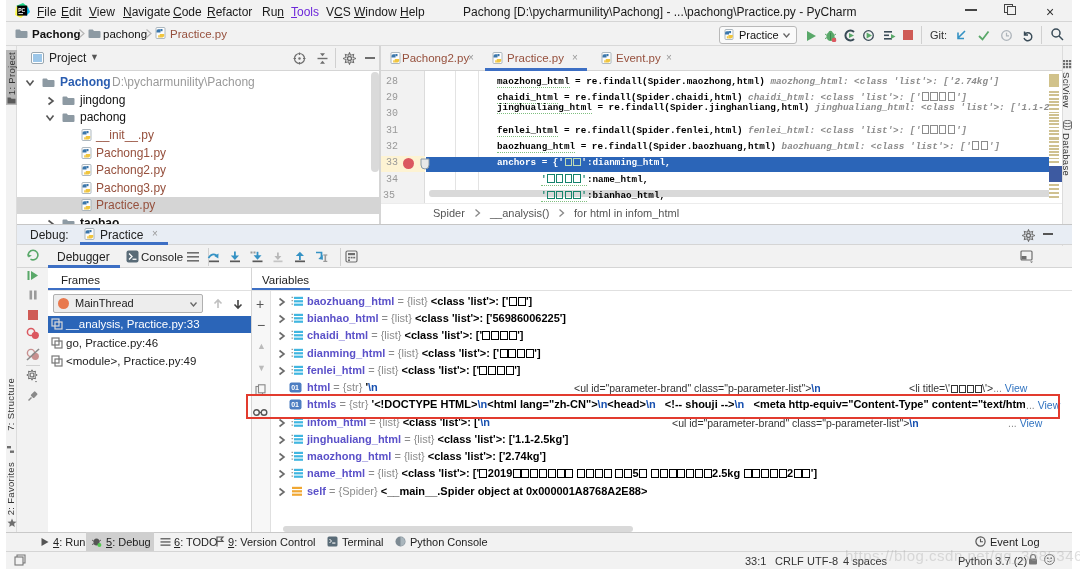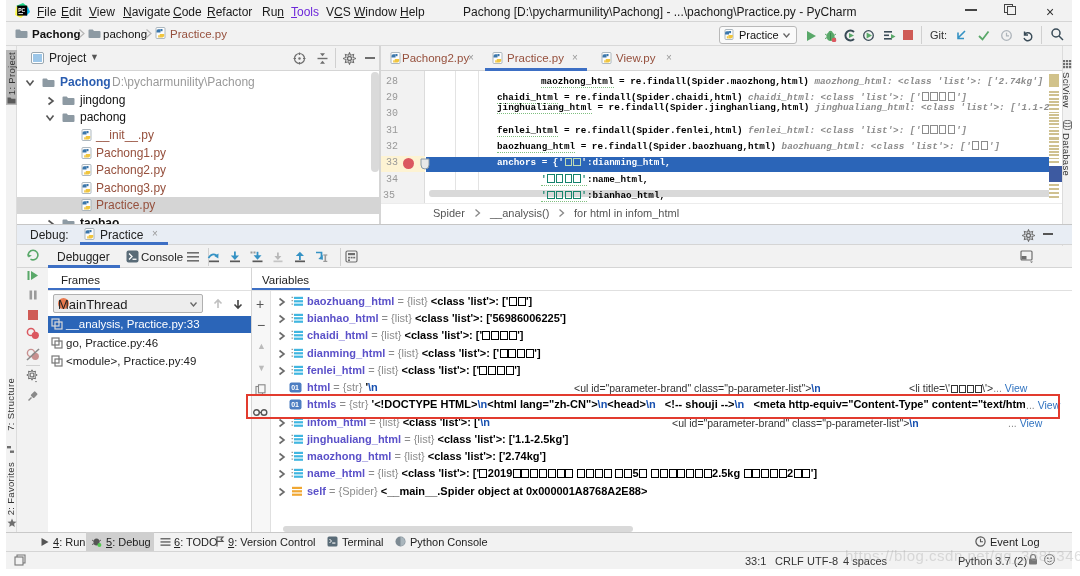--- a/index.html
+++ b/index.html
@@ -262,41 +262,41 @@
 <div class="abs tab-rust" style="left:507px;top:52px;">Practice.py</div>
 <div class="abs" style="left:572px;top:52px;font-size:10px;color:#999;">×</div>
 <div class="abs" style="left:485px;top:68px;width:102px;height:3.5px;background:#3d6fc4;"></div>
 <svg class="abs" style="left:601px;top:52px;" width="12" height="12" viewBox="0 0 12 12">
     <rect x="1" y="0.5" width="9" height="11" rx="1" fill="#fcfcfc" stroke="#9aa7b0" stroke-width="0.8"></rect>
     <path d="M5.5200000000000005 2.2 h-2.2 a1.8 1.8 0 0 0 -1.8 1.8 v1.4 h4 z" fill="#3a76ab"></path>
     <path d="M5.5200000000000005 2.0 h2.0 v2.2 h-2.0 z" fill="#3a76ab"></path>
     <path d="M4.800000000000001 10.4 h2.6 a1.8 1.8 0 0 0 1.8 -1.8 v-1.6 h-4.4 z" fill="#f0c53e"></path>
     <path d="M4.800000000000001 10.4 h-1.6 v-2.2 h1.6 z" fill="#f0c53e"></path>
   </svg>
-<div class="abs tab-rust" style="left:616px;top:52px;">View.py</div>
+<div class="abs tab-rust" style="left:616px;top:52px;">Event.py</div>
 <div class="abs" style="left:666px;top:52px;font-size:10px;color:#999;">×</div>
 <div class="abs" style="left:381px;top:71px;width:681px;height:132px;background:#fff;"></div>
 <div class="abs" style="left:381px;top:71px;width:44px;height:132px;background:#f2f2f2;border-right:1px solid #dcdcdc;"></div>
 <div class="abs" style="left:381px;top:156px;width:44px;height:16px;background:#fdf3d3;"></div>
 <div class="abs" style="left:383px;top:75.5px;width:15px;text-align:right;font-family:'Liberation Mono',monospace;font-size:10px;color:#999;">28</div>
 <div class="abs" style="left:383px;top:91.8px;width:15px;text-align:right;font-family:'Liberation Mono',monospace;font-size:10px;color:#999;">29</div>
 <div class="abs" style="left:383px;top:108.2px;width:15px;text-align:right;font-family:'Liberation Mono',monospace;font-size:10px;color:#999;">30</div>
 <div class="abs" style="left:383px;top:124.6px;width:15px;text-align:right;font-family:'Liberation Mono',monospace;font-size:10px;color:#999;">31</div>
 <div class="abs" style="left:383px;top:140.9px;width:15px;text-align:right;font-family:'Liberation Mono',monospace;font-size:10px;color:#999;">32</div>
 <div class="abs" style="left:383px;top:157.2px;width:15px;text-align:right;font-family:'Liberation Mono',monospace;font-size:10px;color:#999;">33</div>
 <div class="abs" style="left:383px;top:173.6px;width:15px;text-align:right;font-family:'Liberation Mono',monospace;font-size:10px;color:#999;">34</div>
 <div class="abs" style="left:383px;top:190.0px;width:15px;text-align:left;font-family:'Liberation Mono',monospace;font-size:10px;color:#999;">35</div>
 <div class="abs" style="left:403px;top:158px;width:11px;height:11px;border-radius:50%;background:#db5860;"></div>
 <svg class="abs" style="left:420px;top:158px;z-index:6;" width="10" height="12" viewBox="0 0 10 12">
     <path d="M1 1 h8 v6 a4 4 0 0 1 -4 4 a4 4 0 0 1 -4 -4 z" fill="#e8e8e8" stroke="#8a9aa8" stroke-width="1"></path>
   </svg>
 <div class="abs" style="left:455px;top:71px;width:1px;height:119px;background:#e3e3e3;"></div>
 <div class="abs" style="left:478px;top:71px;width:1px;height:119px;background:#e3e3e3;"></div>
 <div class="abs" style="left:426px;top:156.5px;width:636px;height:15px;background:#2b65b8;"></div>
-<div class="code" style="left:497px;top:75.5px;margin-left:44px;"><span class="sq">maozhong_html</span> = re.findall(Spider.maozhong,html) <span class="hint">maozhong_html: &lt;class 'list'&gt;: ['2.74kg']</span></div>
+<div class="code" style="left:497px;top:75.5px;"><span class="sq">maozhong_html</span> = re.findall(Spider.maozhong,html) <span class="hint">maozhong_html: &lt;class 'list'&gt;: ['2.74kg']</span></div>
 <div class="code" style="left:497px;top:91.8px;"><span class="sq">chaidi_html</span> = re.findall(Spider.chaidi,html) <span class="hint">chaidi_html: &lt;class 'list'&gt;: ['<i class="k"></i><i class="k"></i><i class="k"></i><i class="k"></i>']</span></div>
 <div class="code" style="left:497px;top:102px;"><span class="sq">jinghualiang_html</span> = re.findall(Spider.jinghanliang,html) <span class="hint">jinghualiang_html: &lt;class 'list'&gt;: ['1.1-2</span></div>
 <div class="code" style="left:497px;top:124.6px;"><span class="sq">fenlei_html</span> = re.findall(Spider.fenlei,html) <span class="hint">fenlei_html: &lt;class 'list'&gt;: ['<i class="k"></i><i class="k"></i><i class="k"></i><i class="k"></i>']</span></div>
 <div class="code" style="left:497px;top:140.9px;"><span class="sq">baozhuang_html</span> = re.findall(Spider.baozhuang,html) <span class="hint">baozhuang_html: &lt;class 'list'&gt;: ['<i class="k"></i><i class="k"></i>']</span></div>
 <div class="code" style="left:497px;top:157.2px;color:#fff;">anchors = {'<span style="color:#bfdcb4;"><i class="k"></i><i class="k"></i></span>':dianming_html,</div>
 <div class="code" style="left:541px;top:173.6px;"><span class="grn sq">'<i class="k"></i><i class="k"></i><i class="k"></i><i class="k"></i>'</span>:name_html,</div>
 <div class="abs" style="left:429px;top:190px;width:633px;height:7px;background:#d9d9d9;border-radius:3px;"></div>
 <div class="code" style="left:541px;top:190.0px;"><span class="grn sq">'<i class="k"></i><i class="k"></i><i class="k"></i><i class="k"></i>'</span>:bianhao_html,</div>
 <div class="abs" style="left:1049px;top:71px;width:13px;height:132px;background:#fff;"></div>
 <div class="abs" style="left:1049px;top:74px;width:10px;height:13px;background:#d1c28b;"></div>
@@ -468,21 +468,21 @@
 <svg class="abs" style="left:27px;top:390px;" width="12" height="12" viewBox="0 0 12 12">
     <rect x="5" y="1.5" width="4.5" height="6" rx="1" fill="#8a8a8a" transform="rotate(45 7 4.5)"></rect>
     <path d="M4.5 7.5 L1.5 10.5" stroke="#8a8a8a" stroke-width="1.4"></path>
   </svg>
 <div class="abs" style="left:48px;top:268px;width:203px;height:264px;background:#fff;"></div>
 <div class="abs" style="left:61px;top:274px;font-size:11.5px;color:#222;">Frames</div>
 <div class="abs" style="left:48px;top:288px;width:52px;height:2.5px;background:#3d6fc4;"></div>
 <div class="abs" style="left:48px;top:290px;width:203px;height:1px;background:#e0e0e0;"></div>
 <div class="abs" style="left:53px;top:294px;width:150px;height:19px;background:#ededed;border:1px solid #b0b0b0;border-radius:2px;"></div>
 <div class="abs" style="left:58px;top:298px;width:11px;height:11px;border-radius:50%;background:#e8794e;"></div>
-<div class="abs" style="left:58px;top:297px;font-size:13px;color:#222;">MainThread</div>
+<div class="abs" style="left:75px;top:297px;font-size:11px;color:#222;">MainThread</div>
 <svg class="abs" style="left:189px;top:301px;" width="9" height="7" viewBox="0 0 9 7">
     <path d="M1.5 1.5 L4.5 5 L7.5 1.5" stroke="#666" stroke-width="1.3" fill="none"></path>
   </svg>
 <svg class="abs" style="left:212px;top:298px;" width="12" height="12" viewBox="0 0 12 12">
     <path d="M6 10 V2 M2.5 5.5 L6 2 L9.5 5.5" fill="none" stroke="#c0c0c0" stroke-width="1.6"></path>
   </svg>
 <svg class="abs" style="left:232px;top:298px;" width="12" height="12" viewBox="0 0 12 12">
     <path d="M6 2 V10 M2.5 6.5 L6 10 L9.5 6.5" fill="none" stroke="#444" stroke-width="1.6"></path>
   </svg>
 <div class="abs" style="left:48px;top:316px;width:203px;height:17px;background:#2b65b8;"></div>

